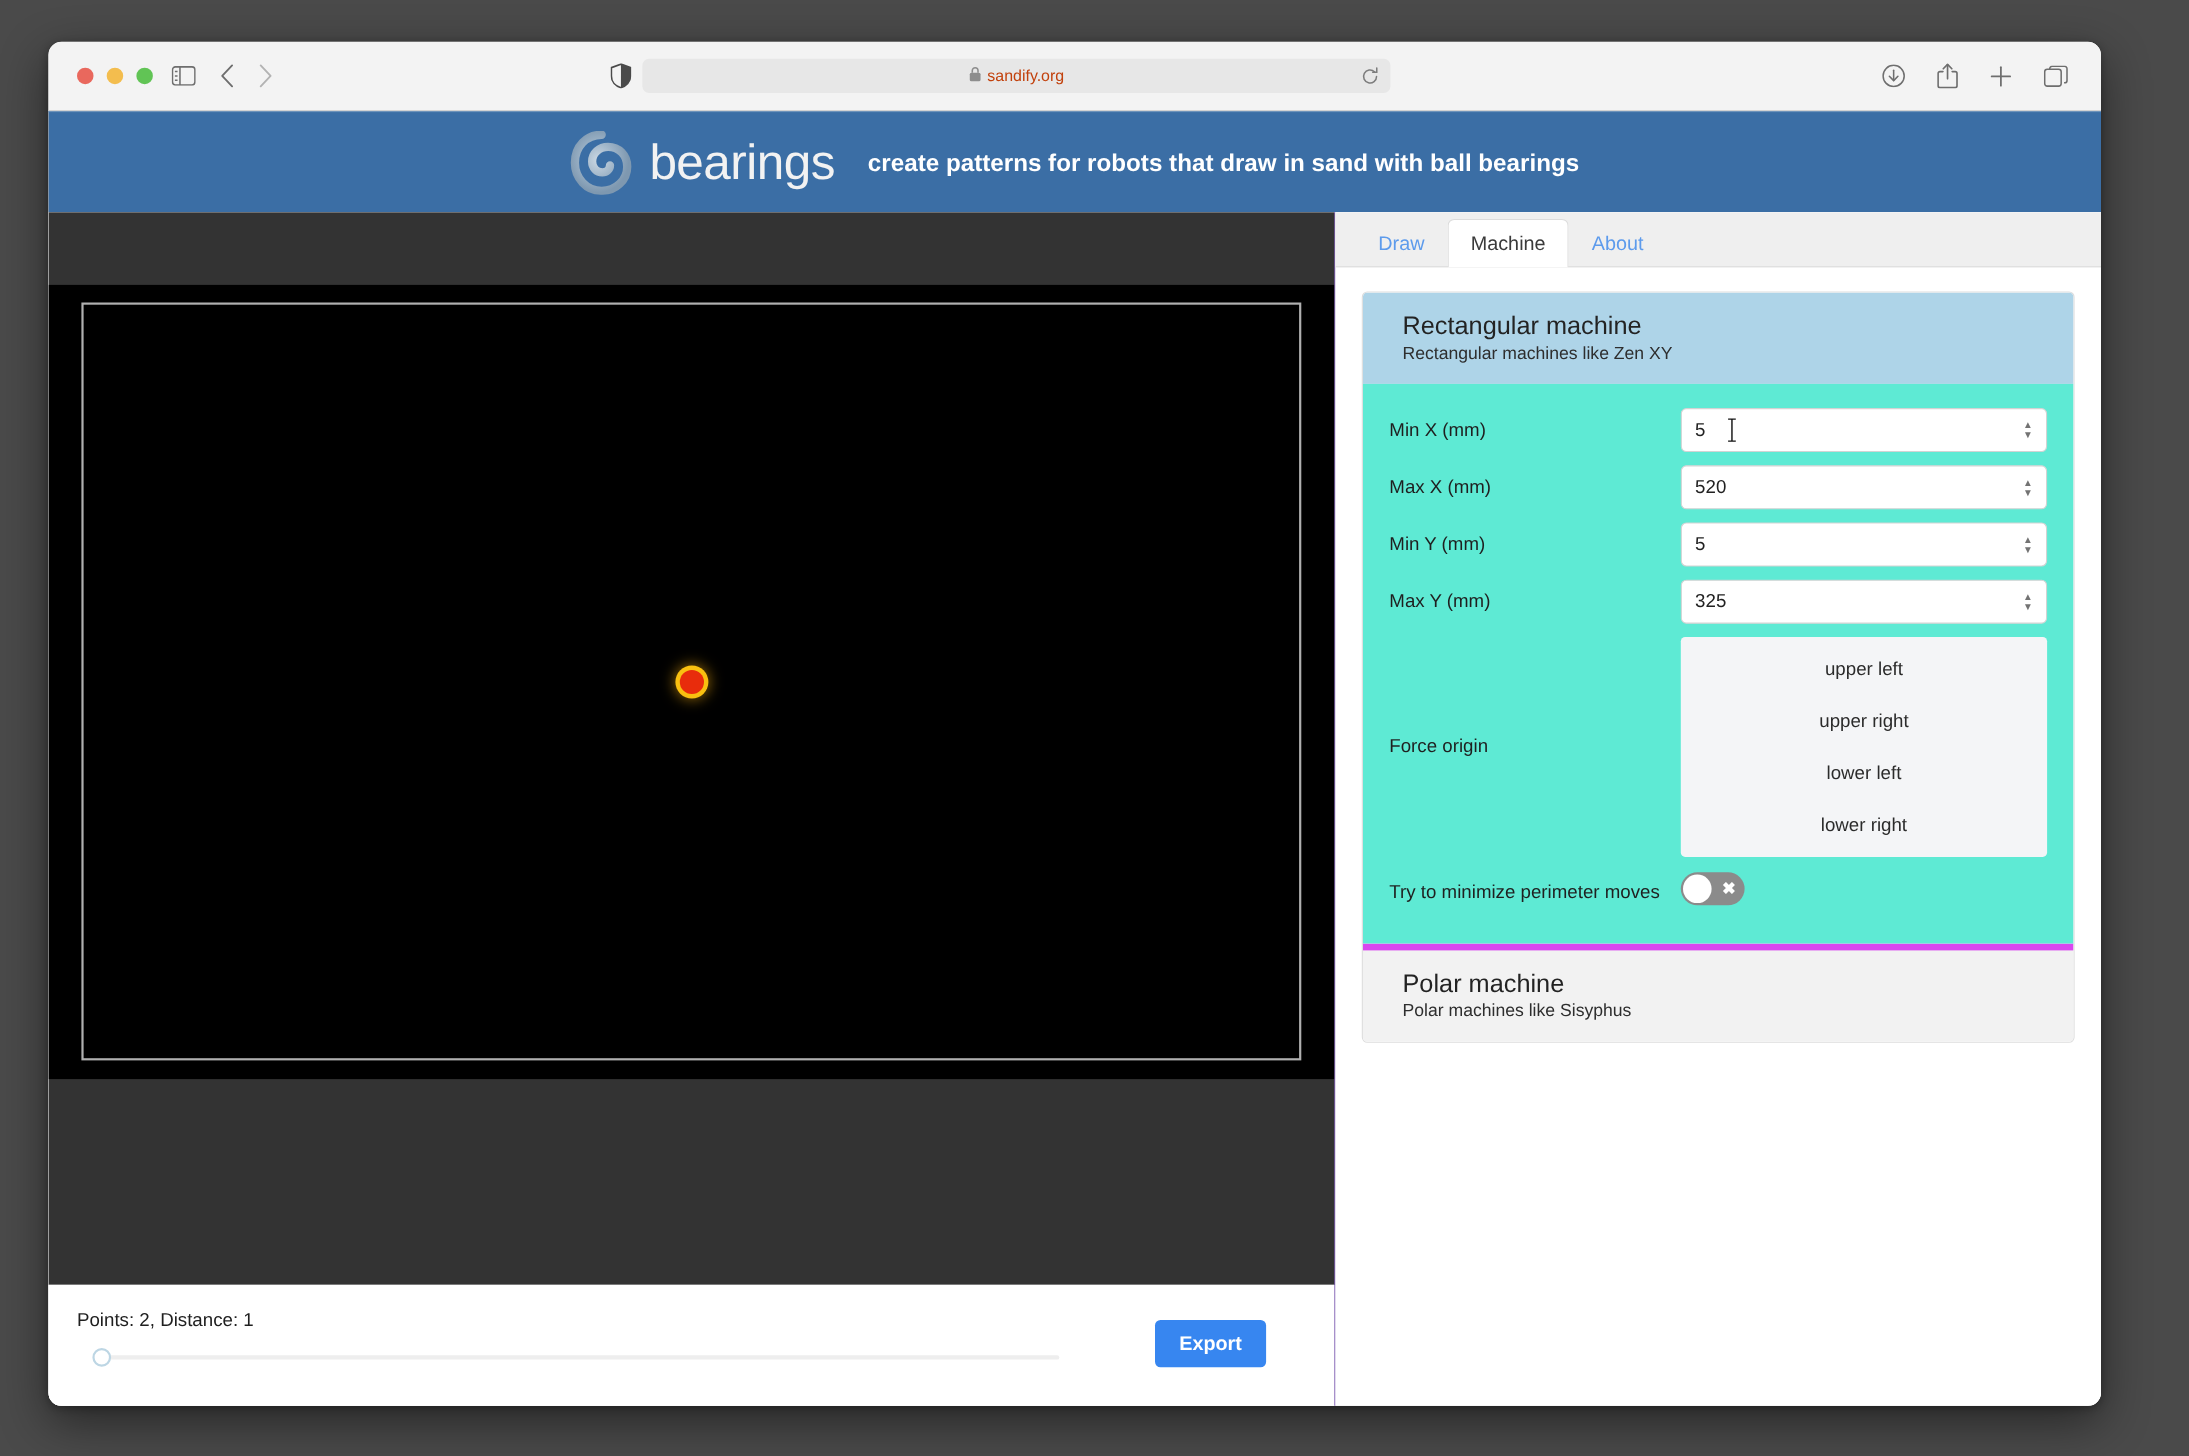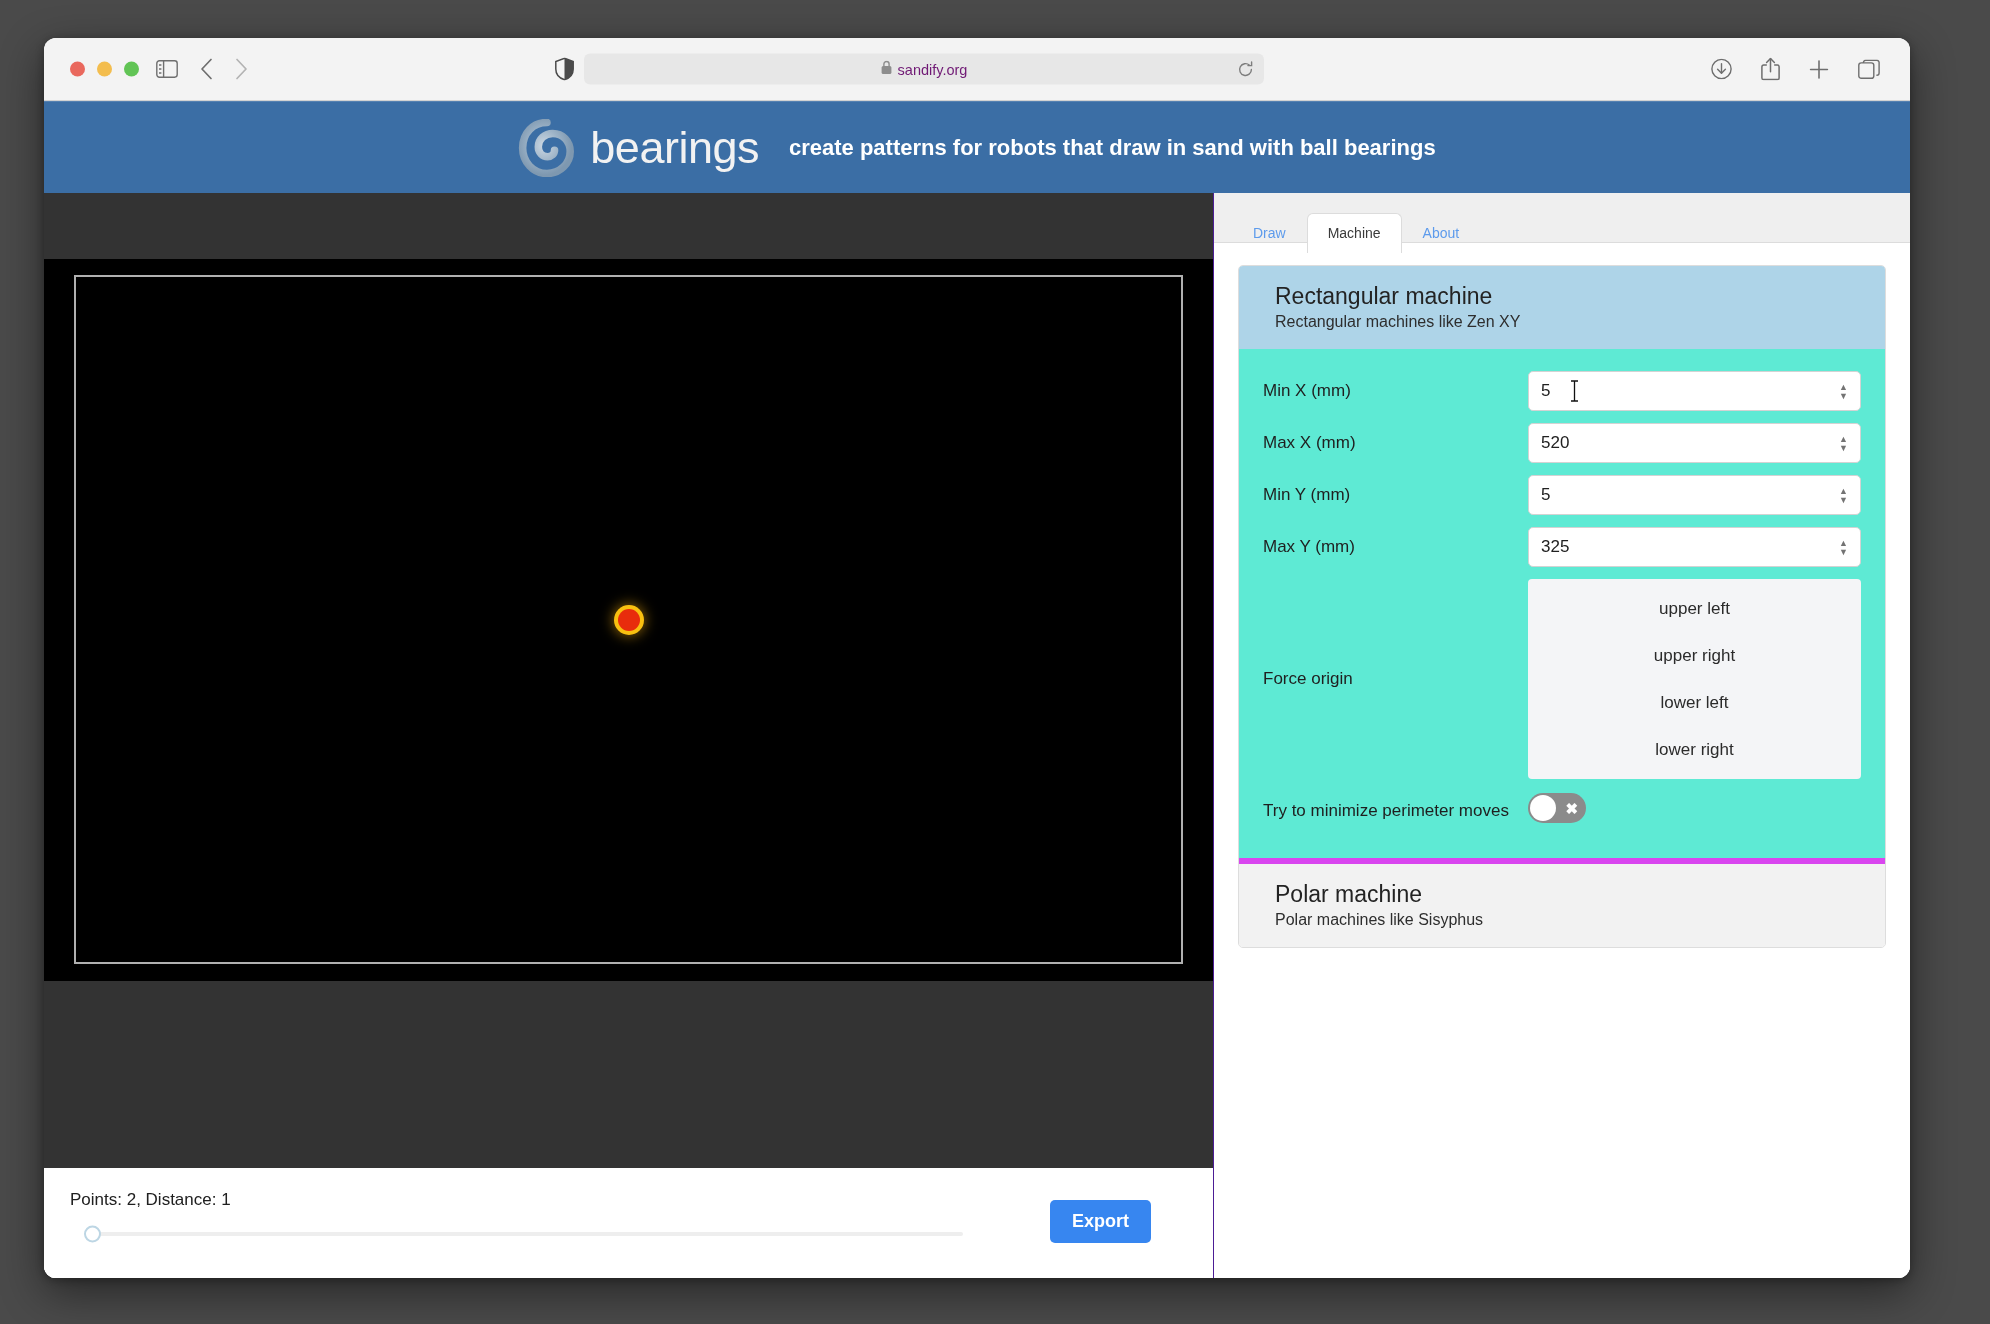--- a/index.html
+++ b/index.html
@@ -89,21 +89,21 @@
     border-radius: 6px;
     display: flex;
     align-items: center;
     justify-content: center;
   }
   #url-bar .url-inner {
     display: flex;
     align-items: center;
     gap: 6px;
     font-size: 14.5px;
-    color: #701a75;
+    color: #c2410c;
   }
   #reload-btn {
     position: absolute;
     right: 10px;
     top: 50%;
     transform: translateY(-50%);
     color: #7d7d7d;
     display: flex;
   }
 
@@ -253,30 +253,30 @@
 
   #tab-bar {
     height: 50px;
     background: #efefef;
     display: flex;
     align-items: flex-end;
     padding-left: 18px;
     border-bottom: 1px solid #dcdcdc;
   }
   .tab {
-    font-size: 14px;
+    font-size: 18px;
     color: #5d9bec;
     padding: 12px 20px 13px 20px;
     cursor: pointer;
     line-height: 1;
     border: 1px solid transparent;
     border-bottom: none;
     border-radius: 6px 6px 0 0;
     position: relative;
-    top: 11px;
+    top: 1px;
   }
   .tab.active {
     background: #ffffff;
     color: #3a3a3a;
     border-color: #dcdcdc;
   }
 
   #panel-scroll {
     flex: 1;
     padding: 22px 24px 0 24px;

